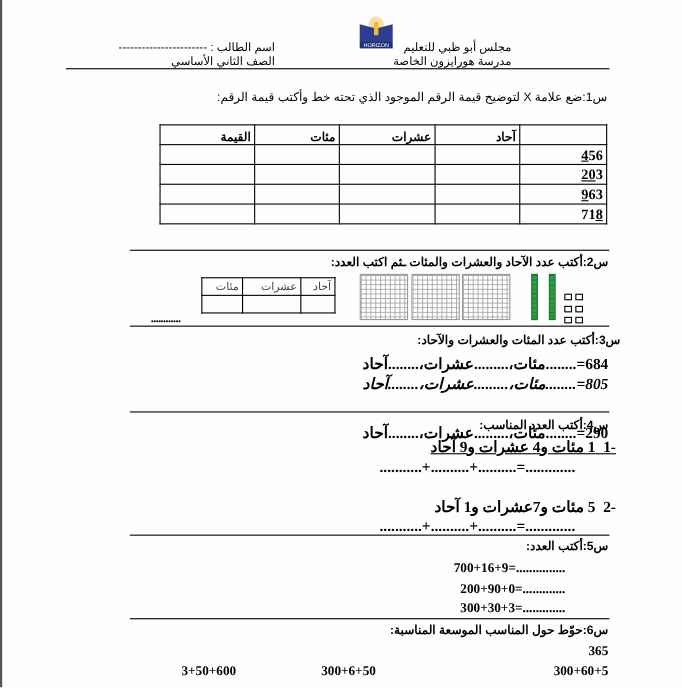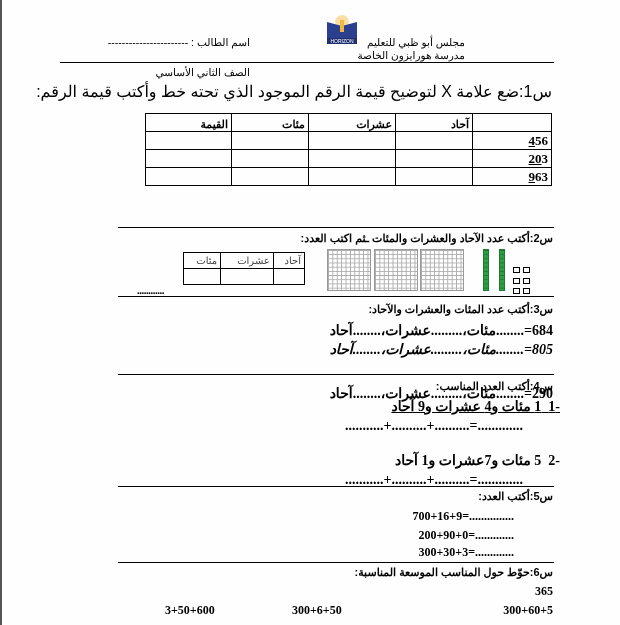--- a/index.html
+++ b/index.html
@@ -56,35 +56,35 @@
   .num-txt { font-size: 12px; font-weight: bold; white-space: nowrap; font-family: "Liberation Serif", serif; }
 </style>
 </head>
 <body>
 
 <div class="left-edge"></div>
 
 <div class="abs rtl hdr-txt" style="right:155px; top:36px;">مجلس أبو ظبي للتعليم</div>
 <div class="abs rtl hdr-txt" style="right:155px; top:49px;">مدرسة هورايزون الخاصة</div>
 <div class="abs rtl hdr-txt" style="right:370px; top:36px;">اسم الطالب : -----------------------</div>
-<div class="abs rtl hdr-txt" style="right:370px; top:49px;margin-top:17px;">الصف الثاني الأساسي</div>
+<div class="abs rtl hdr-txt" style="right:370px; top:49px;">الصف الثاني الأساسي</div>
 
 <svg class="logo" viewBox="0 0 36 34">
   <g>
     <circle cx="18" cy="8" r="7" fill="#f7c86a" opacity="0.6"></circle>
   </g>
   <path d="M3 8 L18 12 L33 8 L33 24 L18 27 L3 24 Z" fill="#2b3f8f"></path>
   <rect x="16" y="6" width="4" height="12" fill="#f0b840"></rect>
   <rect x="3" y="24" width="30" height="6" fill="#1f2f70"></rect>
   <text x="18" y="29" font-size="5" fill="#fff" text-anchor="middle" font-family="Liberation Sans, sans-serif">HORIZON</text>
 </svg>
 
 <div class="hline" style="left:60px; top:62px; width:494px;"></div>
 
-<div class="abs rtl sans" style="right:68px; top:82px; font-size:16px; white-space:nowrap;">س1:ضع علامة X  لتوضيح قيمة الرقم الموجود الذي تحته خط وأكتب قيمة الرقم:</div>
+<div class="abs rtl sans" style="right:68px; top:82px; font-size:11px; white-space:nowrap;">س1:ضع علامة X  لتوضيح قيمة الرقم الموجود الذي تحته خط وأكتب قيمة الرقم:</div>
 
 <table class="q1">
   <tbody>
       <tr>
     <td style="width:72px;"></td>
     <td style="width:70px;">آحاد</td>
     <td style="width:80px;">عشرات</td>
     <td style="width:70px;">مئات</td>
     <td>القيمة</td>
   </tr>
@@ -97,20 +97,27 @@
   </tr>
   <tr>
     <td class="num"><span dir="ltr"><span></span><span class="u">20</span><span>3</span></span></td>
     <td></td>
         <td></td>
         <td></td>
         <td></td>
   </tr>
   <tr>
     <td class="num"><span dir="ltr"><span></span><span class="u">9</span><span>63</span></span></td>
+    <td></td>
+        <td></td>
+        <td></td>
+        <td></td>
+  </tr>
+  <tr>
+    <td class="num"><span dir="ltr"><span>71</span><span class="u">8</span><span></span></span></td>
     <td></td>
         <td></td>
         <td></td>
         <td></td>
   </tr>
 </tbody>
   </table>
 
 <div class="hline" style="left:118px; top:227px; width:436px;"></div>
 
@@ -145,21 +152,21 @@
     <td></td>
     <td></td>
     <td></td>
   </tr>
 </tbody>
   </table>
 <div class="abs" style="left:137px; top:284px; font-size:11px; font-weight:bold; letter-spacing:-0.5px;">............</div>
 
 <div class="hline" style="left:118px; top:296px; width:436px;"></div>
 
-<div class="abs rtl q-title" style="right:67px; top:303px;">س3:أكتب عدد المئات والعشرات والآحاد:</div>
+<div class="abs rtl q-title" style="right:56px; top:303px;">س3:أكتب عدد المئات والعشرات والآحاد:</div>
 <div class="abs rtl line-txt" style="right:67px; top:322px;">684=........مئات،.........عشرات،........آحاد</div>
 <div class="abs rtl line-txt" style="right:67px; top:341px;font-style:italic;">805=........مئات،.........عشرات،........آحاد</div>
 <div class="abs rtl line-txt" style="right:67px; top:356px;margin-top:29px;">290=........مئات،.........عشرات،........آحاد</div>
 
 <div class="hline" style="left:118px; top:374px; width:436px;"></div>
 
 <div class="abs rtl q-title" style="right:67px; top:380px;">س4:أكتب العدد المناسب:</div>
 <div class="abs rtl line-txt" style="right:60px; top:398px;text-decoration:underline;">
   <span>-1</span>&nbsp;&nbsp;<span>1 مئات و4 عشرات و9 آحاد</span>
 </div>

